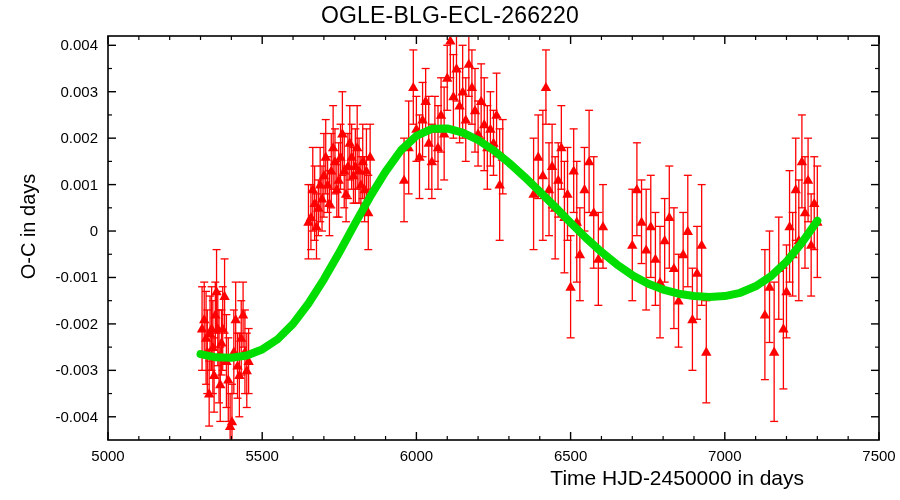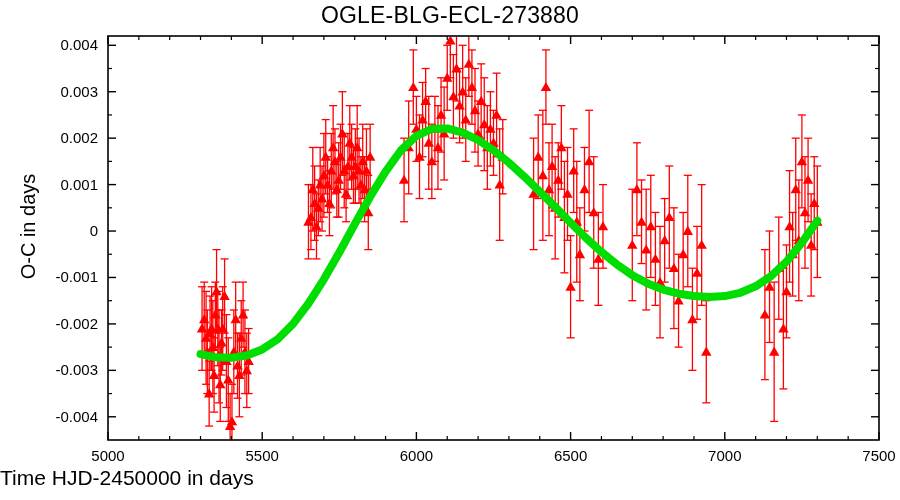--- a/index.html
+++ b/index.html
@@ -9,33 +9,33 @@
   #plot-title{
     position:absolute;left:0;top:2px;width:900px;text-align:center;
     font-size:23px;letter-spacing:0.2px;color:#000;
   }
   #ylabel{
     position:absolute;left:-92px;top:215px;width:240px;text-align:center;
     font-size:20px;transform:rotate(-90deg);transform-origin:center center;
     color:#000;white-space:nowrap;
   }
   #xlabel{
-    position:absolute;left:0;top:466px;width:804px;text-align:left;
+    position:absolute;left:0;top:466px;width:804px;text-align:right;
     font-size:21px;color:#000;
   }
   #canvas-wrap{position:absolute;left:0;top:0;width:900px;height:500px;}
   svg{display:block;}
   .ticklabel{font-family:"Liberation Sans",sans-serif;font-size:15px;fill:#000;}
 </style>
 </head>
 <body>
 
 <div id="root">
 
-  <div id="plot-title">OGLE-BLG-ECL-273880</div>
+  <div id="plot-title">OGLE-BLG-ECL-266220</div>
 
   <div id="ylabel">O-C in days</div>
 
   <div id="xlabel">Time HJD-2450000 in days</div>
 
   <div id="canvas-wrap">
     <svg id="chart-svg" width="900" height="500">
       <defs>
           <clipPath id="plotclip">
             <rect x="109" y="37" width="769" height="402"></rect>

